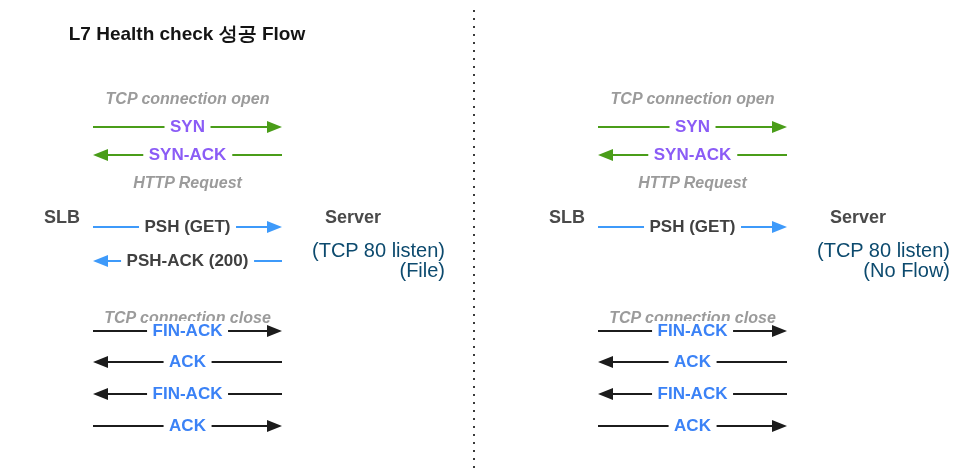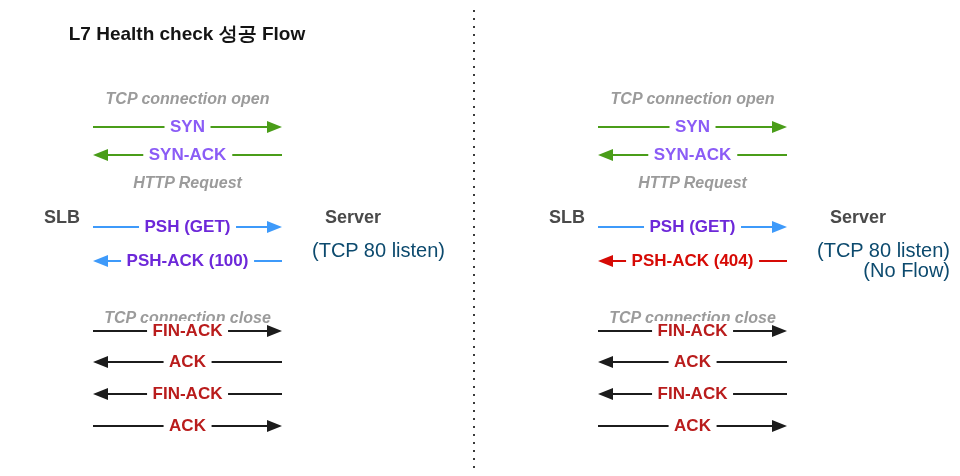--- a/index.html
+++ b/index.html
@@ -43,24 +43,24 @@
     font-size:17px;font-weight:bold;white-space:nowrap;
   }
   .msg .head{position:absolute;top:4px;width:0;height:0;
     border-top:6px solid transparent;border-bottom:6px solid transparent;}
   .msg.right .head{right:0;border-left:15px solid #000;}
   .msg.left  .head{left:0;border-right:15px solid #000;}
 
   
   .msg.green .line{background:#4a9d19;} .msg.green .lbl{color:#8b5cf6;}
   .msg.green.right .head{border-left-color:#4a9d19;} .msg.green.left .head{border-right-color:#4a9d19;}
-  .msg.blue .line{background:#3e9afa;} .msg.blue .lbl{color:#6d28d9;}
+  .msg.blue .line{background:#3e9afa;} .msg.blue .lbl{color:#404040;}
   .msg.blue.right .head{border-left-color:#3e9afa;} .msg.blue.left .head{border-right-color:#3e9afa;}
   .msg.red .line{background:#d60a05;} .msg.red .lbl{color:#d60a05;} .msg.red.left .head{border-right-color:#d60a05;}
-  .msg.black .line{background:#1c1c1c;} .msg.black .lbl{color:#b91c1c;}
+  .msg.black .line{background:#1c1c1c;} .msg.black .lbl{color:#3b82f6;}
   .msg.black.right .head{border-left-color:#1c1c1c;} .msg.black.left .head{border-right-color:#1c1c1c;}
 
   .divider{
     position:absolute;left:473px;top:10px;width:2px;height:458px;
     background-image:repeating-linear-gradient(to bottom,#3a3a3a 0 2px,transparent 2px 8px);
   }
 
   
   .s-open {top:89px;}  .s-http{top:173px;} .s-close{top:308px;font-style:italic;}
   .m-syn  {top:117px;} .m-synack{top:145px;}
@@ -70,20 +70,21 @@
 </style>
 </head>
 <body>
 
 <div class="panel panel-left">
   <div class="flow-title">L7 Health check 성공 Flow</div>
   <div class="node node-left">SLB</div>
   <div class="node node-right">Server</div>
   <div class="server-notes">
     <div>(TCP 80 listen)</div>
+    <div>(File)</div>
   </div>
 
   <div class="col">
     <div class="section s-open">TCP connection open</div>
 
     <div class="msg right green m-syn">
       <span class="line"></span>
       <span class="lbl">SYN</span>
       <span class="head"></span>
     </div>
@@ -96,21 +97,21 @@
     <div class="section s-http">HTTP Request</div>
 
     <div class="msg right blue m-psh">
       <span class="line"></span>
       <span class="lbl">PSH (GET)</span>
       <span class="head"></span>
     </div>
     <div class="msg left blue m-pshack">
       <span class="head"></span>
       <span class="line"></span>
-      <span class="lbl">PSH-ACK (100)</span>
+      <span class="lbl">PSH-ACK (200)</span>
     </div>
 
     <div class="section s-close">TCP connection close</div>
 
     <div class="msg right black m-fin1">
       <span class="line"></span>
       <span class="lbl">FIN-ACK</span>
       <span class="head"></span>
     </div>
     <div class="msg left black m-ack1">
@@ -155,25 +156,20 @@
       <span class="lbl">SYN-ACK</span>
     </div>
 
     <div class="section s-http">HTTP Request</div>
 
     <div class="msg right blue m-psh">
       <span class="line"></span>
       <span class="lbl">PSH (GET)</span>
       <span class="head"></span>
     </div>
-    <div class="msg left red m-pshack">
-      <span class="head"></span>
-      <span class="line"></span>
-      <span class="lbl">PSH-ACK (404)</span>
-    </div>
 
     <div class="section s-close">TCP connection close</div>
 
     <div class="msg right black m-fin1">
       <span class="line"></span>
       <span class="lbl">FIN-ACK</span>
       <span class="head"></span>
     </div>
     <div class="msg left black m-ack1">
       <span class="head"></span>

